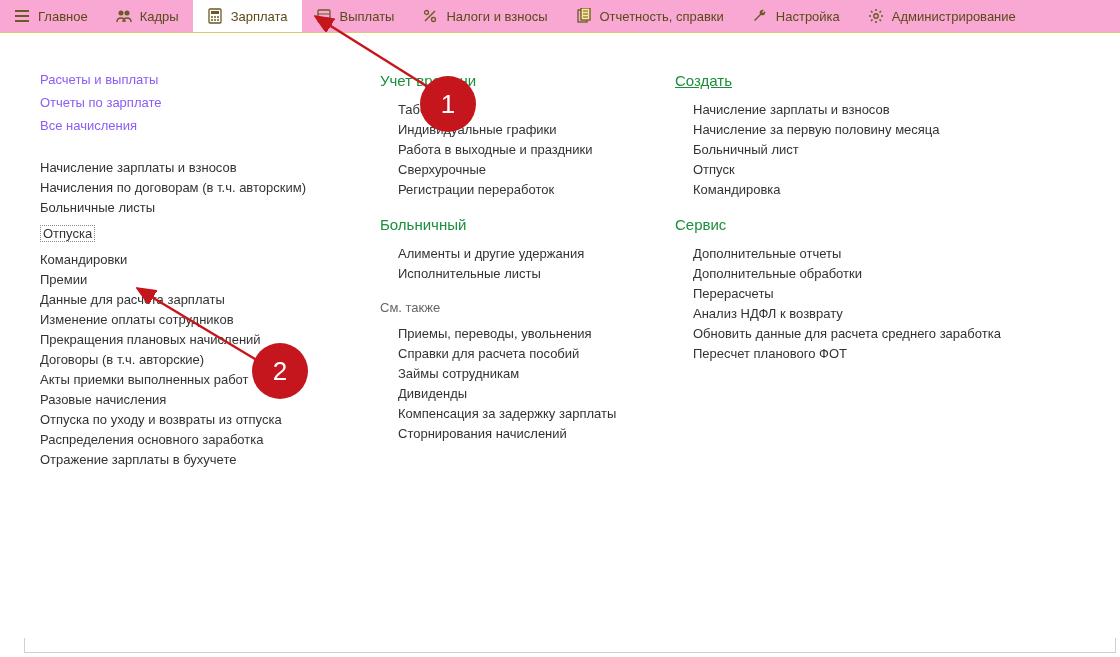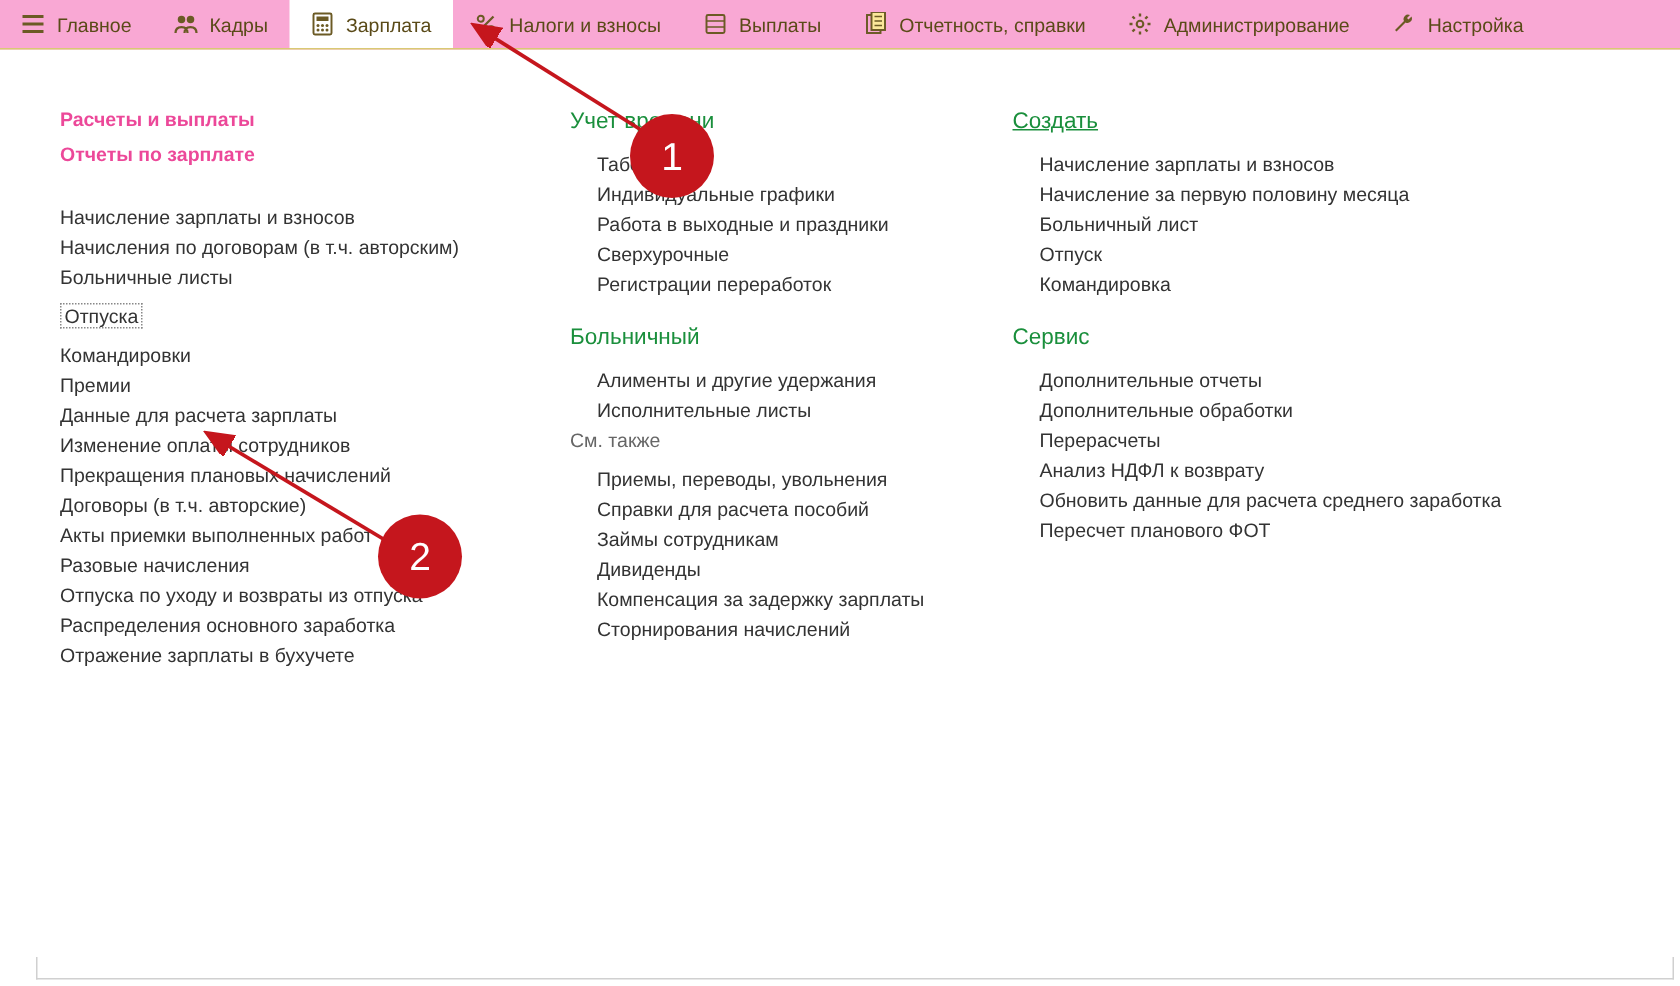--- a/index.html
+++ b/index.html
@@ -53,34 +53,34 @@
     padding: 40px 40px 0 40px;
   }
   .col {
     display: flex;
     flex-direction: column;
   }
   .col1 { width: 300px; }
   .col2 { width: 255px; }
   .col3 { width: 380px; }
   .heading {
-    font-weight: bold;
-    color: #ec4899;
+    font-weight: normal;
+    color: #8b5cf6;
     margin: 0 0 8px 0;
     cursor: pointer;
   }
   .heading.green {
     color: #1a8f3c;
     font-weight: normal;
     font-size: 15px;
     margin-top: 0;
     margin-bottom: 8px;
   }
   .heading.green.under { text-decoration: underline; }
-  .heading.sub { color:#666; font-weight: normal; font-size:13px; margin-bottom: 6px;}
+  .heading.sub { color:#666; font-weight: normal; font-size:13px; margin-top: 14px; margin-bottom: 6px;}
   .link {
     color: #333;
     margin: 5px 0;
     cursor: pointer;
     display: block;
   }
   .col2 .link, .col3 .link { margin-left: 18px; }
   .link.dotted {
     border: 1px dotted #888;
     padding: 0 2px;
@@ -151,71 +151,72 @@
           <circle cx="5" cy="12" r="1" fill="#6b5a24"></circle>
           <circle cx="8" cy="12" r="1" fill="#6b5a24"></circle>
           <circle cx="11" cy="12" r="1" fill="#6b5a24"></circle>
         </svg>
       </span>
       <span>Зарплата</span>
     </div>
     <div class="top-item">
       <span class="ic">
         <svg viewBox="0 0 16 16">
+          <rect x="2" y="2" width="12" height="12" rx="1" fill="none" stroke="#6b5a24" stroke-width="1.3"></rect>
+          <path d="M2 6h12M2 10h12" stroke="#6b5a24" stroke-width="1"></path>
+        </svg>
+      </span>
+      <span>Выплаты</span>
+    </div>
+    <div class="top-item">
+      <span class="ic">
+        <svg viewBox="0 0 16 16">
           <circle cx="4.5" cy="4.5" r="2" fill="none" stroke="#6b5a24" stroke-width="1.3"></circle>
           <circle cx="11.5" cy="11.5" r="2" fill="none" stroke="#6b5a24" stroke-width="1.3"></circle>
           <line x1="3" y1="13" x2="13" y2="3" stroke="#6b5a24" stroke-width="1.5"></line>
         </svg>
       </span>
       <span>Налоги и взносы</span>
     </div>
     <div class="top-item">
       <span class="ic">
         <svg viewBox="0 0 16 16">
-          <rect x="2" y="2" width="12" height="12" rx="1" fill="none" stroke="#6b5a24" stroke-width="1.3"></rect>
-          <path d="M2 6h12M2 10h12" stroke="#6b5a24" stroke-width="1"></path>
-        </svg>
-      </span>
-      <span>Выплаты</span>
-    </div>
-    <div class="top-item">
-      <span class="ic">
-        <svg viewBox="0 0 16 16">
           <rect x="2" y="2" width="9" height="12" fill="none" stroke="#6b5a24" stroke-width="1.3"></rect>
           <rect x="5" y="0" width="9" height="12" fill="#fbe79a" stroke="#6b5a24" stroke-width="1.3"></rect>
           <path d="M7 3h5M7 6h5M7 9h5" stroke="#6b5a24" stroke-width="1"></path>
         </svg>
       </span>
       <span>Отчетность, справки</span>
     </div>
     <div class="top-item">
       <span class="ic">
         <svg viewBox="0 0 16 16">
+          <path d="M13 3a3 3 0 0 1-4 4L3 13l-1-1 6-6a3 3 0 0 1 4-4l-2 2 1 1 2-2z" fill="#6b5a24"></path>
+        </svg>
+      </span>
+      <span>Настройка</span>
+    </div>
+    <div class="top-item">
+      <span class="ic">
+        <svg viewBox="0 0 16 16">
           <circle cx="8" cy="8" r="2.2" fill="none" stroke="#6b5a24" stroke-width="1.4"></circle>
           <path d="M8 1v2M8 13v2M1 8h2M13 8h2M3 3l1.5 1.5M11.5 11.5L13 13M13 3l-1.5 1.5M4.5 11.5L3 13" stroke="#6b5a24" stroke-width="1.6"></path>
         </svg>
       </span>
       <span>Администрирование</span>
-    </div>
-    <div class="top-item">
-      <span class="ic">
-        <svg viewBox="0 0 16 16">
-          <path d="M13 3a3 3 0 0 1-4 4L3 13l-1-1 6-6a3 3 0 0 1 4-4l-2 2 1 1 2-2z" fill="#6b5a24"></path>
-        </svg>
-      </span>
-      <span>Настройка</span>
     </div>
   </div>
 
 <div class="content">
   <div class="columns">
 
     <div class="col col1">
       <span class="heading">Расчеты и выплаты</span>
       <span class="heading">Отчеты по зарплате</span>
+      <span class="heading">Все начисления</span>
       <div class="spacer"></div>
       <div id="col1-items">
           <span class="link">Начисление зарплаты и взносов</span>
           <span class="link">Начисления по договорам (в т.ч. авторским)</span>
           <span class="link">Больничные листы</span>
           <div><span class="link dotted">Отпуска</span></div>
           <span class="link">Командировки</span>
           <span class="link">Премии</span>
           <span class="link">Данные для расчета зарплаты</span>
           <span class="link">Изменение оплаты сотрудников</span>

